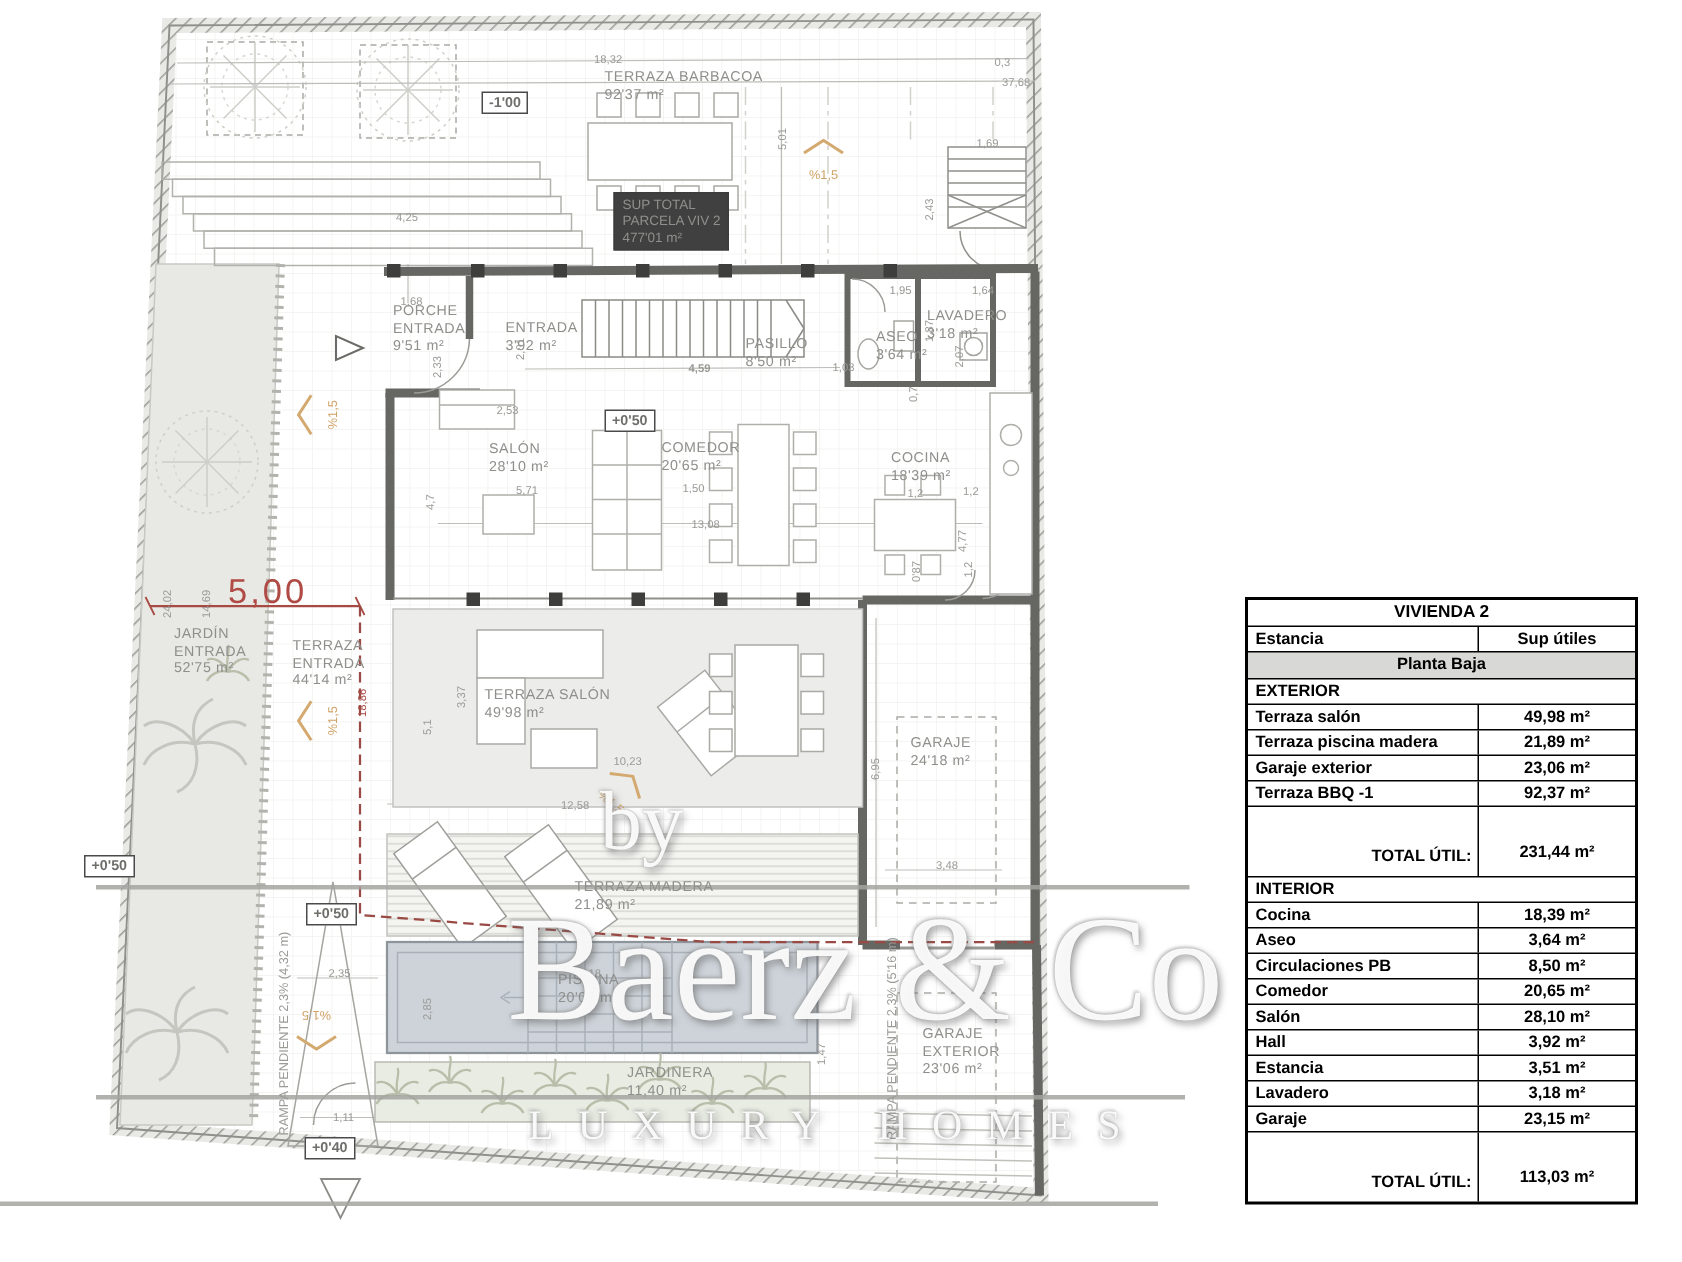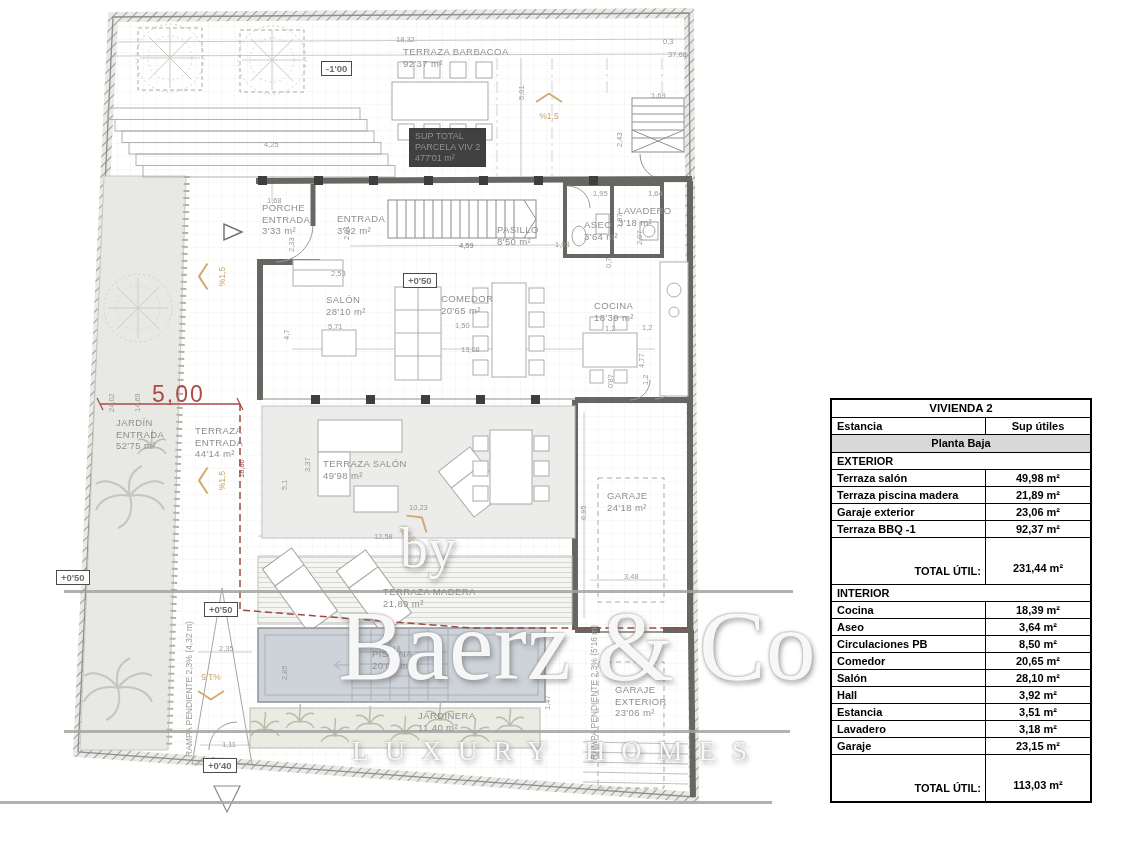--- a/index.html
+++ b/index.html
@@ -361,21 +361,21 @@
 
   <div class="wm-line" id="wm-line1"></div>
   <div class="wm-line" id="wm-line2"></div>
   <div class="wm-line" id="wm-line3"></div>
 
   <div id="overlay">
       <div class="lbl" style="left: 403px; top: 46px;">TERRAZA BARBACOA
 92'37 m²</div>
       <div class="lbl" style="left: 262px; top: 202px;">PORCHE
 ENTRADA
-3'33 m²</div>
+9'51 m²</div>
       <div class="lbl" style="left: 337px; top: 213px;">ENTRADA
 3'92 m²</div>
       <div class="lbl" style="left: 497px; top: 224px;">PASILLO
 8'50 m²</div>
       <div class="lbl" style="left: 584px; top: 219px;">ASEO
 3'64 m²</div>
       <div class="lbl" style="left: 618px; top: 205px;">LAVADERO
 3'18 m²</div>
       <div class="lbl" style="left: 326px; top: 294px;">SALÓN
 28'10 m²</div>
@@ -413,21 +413,21 @@
       <div class="dim" style="left: 288px; top: 252px; transform: rotate(-90deg);">2,33</div>
       <div class="dim" style="left: 343px; top: 240px; transform: rotate(-90deg);">2,01</div>
       <div class="dim" style="left: 331px; top: 242px; margin-top: 28px;">2,53</div>
       <div class="dim" style="left: 459px; top: 242px; font-weight: bold;">4,59</div>
       <div class="dim" style="left: 555px; top: 241px;">1,03</div>
       <div class="dim" style="left: 593px; top: 190px;">1,95</div>
       <div class="dim" style="left: 648px; top: 190px;">1,64</div>
       <div class="dim" style="left: 616px; top: 228px; transform: rotate(-90deg);">1,87</div>
       <div class="dim" style="left: 636px; top: 245px; transform: rotate(-90deg);">2,07</div>
       <div class="dim" style="left: 605px; top: 268px; transform: rotate(-90deg);">0,7</div>
-      <div class="dim" style="left: 328px; top: 323px;">5,71</div>
+      <div class="dim" style="left: 344px; top: 323px;">5,71</div>
       <div class="dim" style="left: 455px; top: 322px;">1,50</div>
       <div class="dim" style="left: 461px; top: 346px;">13,08</div>
       <div class="dim" style="left: 283px; top: 340px; transform: rotate(-90deg);">4,7</div>
       <div class="dim" style="left: 605px; top: 325px;">1,2</div>
       <div class="dim" style="left: 642px; top: 324px;">1,2</div>
       <div class="dim" style="left: 638px; top: 368px; transform: rotate(-90deg);">4,77</div>
       <div class="dim" style="left: 642px; top: 385px; transform: rotate(-90deg);">1,2</div>
       <div class="dim" style="left: 607px; top: 388px; transform: rotate(-90deg);">0'87</div>
       <div class="dim" style="left: 108px; top: 412px; transform: rotate(-90deg);">24,02</div>
       <div class="dim" style="left: 134px; top: 412px; transform: rotate(-90deg);">14,69</div>

